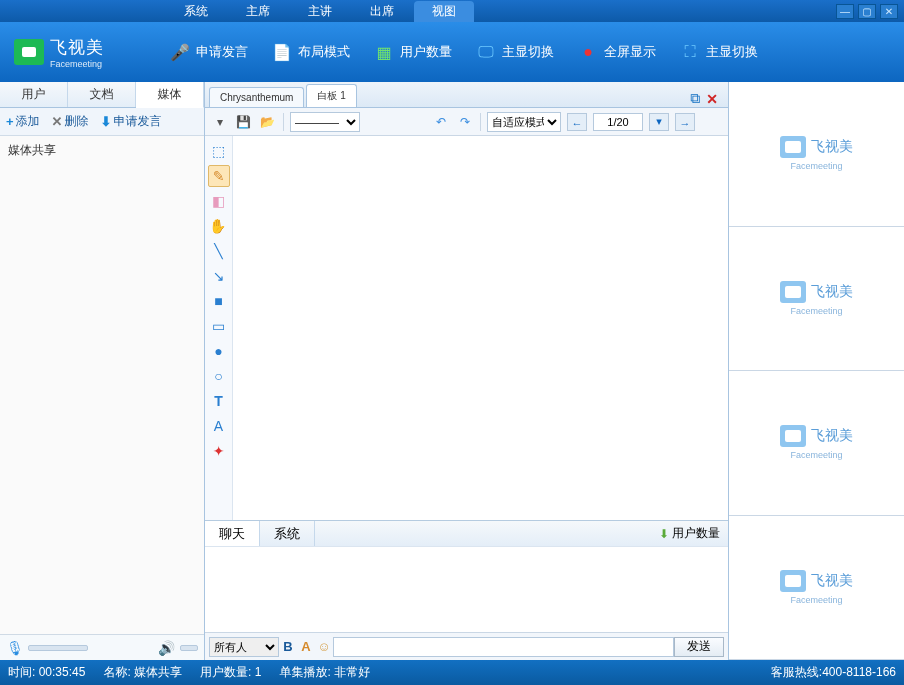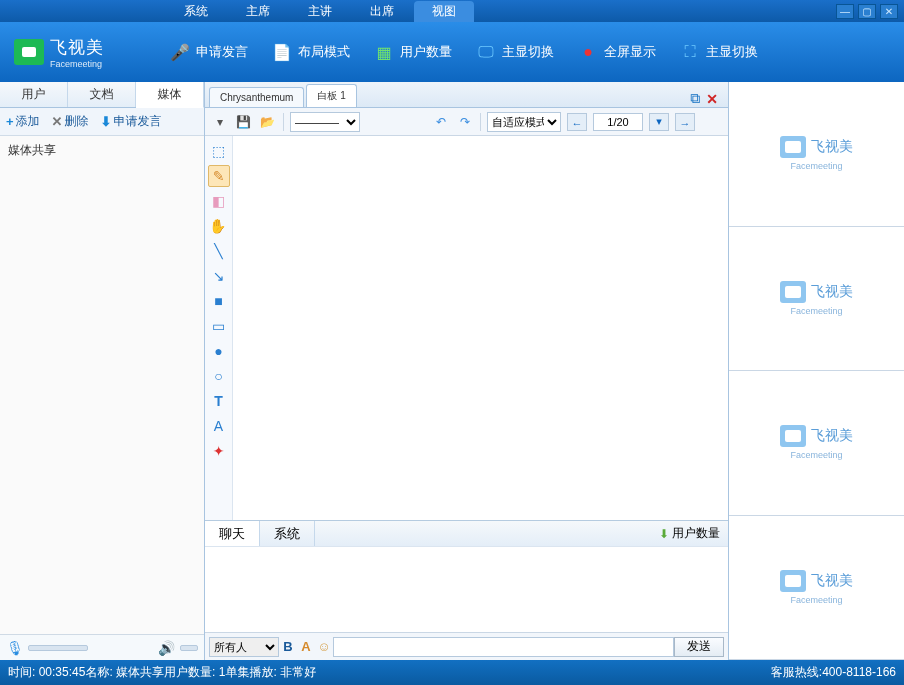--- a/index.html
+++ b/index.html
@@ -69,21 +69,21 @@
 .chat-box { flex: 1; height: 20px; border: 1px solid #b5c9dd; font-size: 12px; padding: 0 4px; }
 .send-btn { height: 20px; padding: 0 12px; font-size: 12px; background: linear-gradient(#fafcff,#e4ecf4); border: 1px solid #a8b8c8; cursor: pointer; }
 
 .right-pane { width: 175px; background: #fff; display: flex; flex-direction: column; }
 .video-slot { flex: 1; border-bottom: 1px solid #cad7e5; display: flex; flex-direction: column; align-items: center; justify-content: center; gap: 3px; }
 .vs-logo { width: 26px; height: 22px; background: #8fc6f0; border-radius: 3px; position: relative; }
 .vs-logo::after { content: ""; position: absolute; inset: 5px; background: #fff; border-radius: 2px; }
 .vs-cn { font-size: 14px; color: #5a9dd8; font-weight: 500; }
 .vs-en { font-size: 9px; color: #8ab5dc; }
 
-.status-bar { height: 25px; background: linear-gradient(#1270c2, #0a5aa0); display: flex; align-items: center; color: #fff; font-size: 12px; padding: 0 8px; }
+.status-bar { height: 25px; background: linear-gradient(#1270c2, #0a5aa0); display: flex; align-items: center; color: #fff; font-size: 12px; padding: 0 8px; gap: 18px; }
 .status-bar .hotline { margin-left: auto; }
 </style>
 </head>
 <body>
 
 <div class="title-bar">
   <div class="menu-tabs">
     <div class="menu-tab">系统</div>
     <div class="menu-tab">主席</div>
     <div class="menu-tab">主讲</div>

